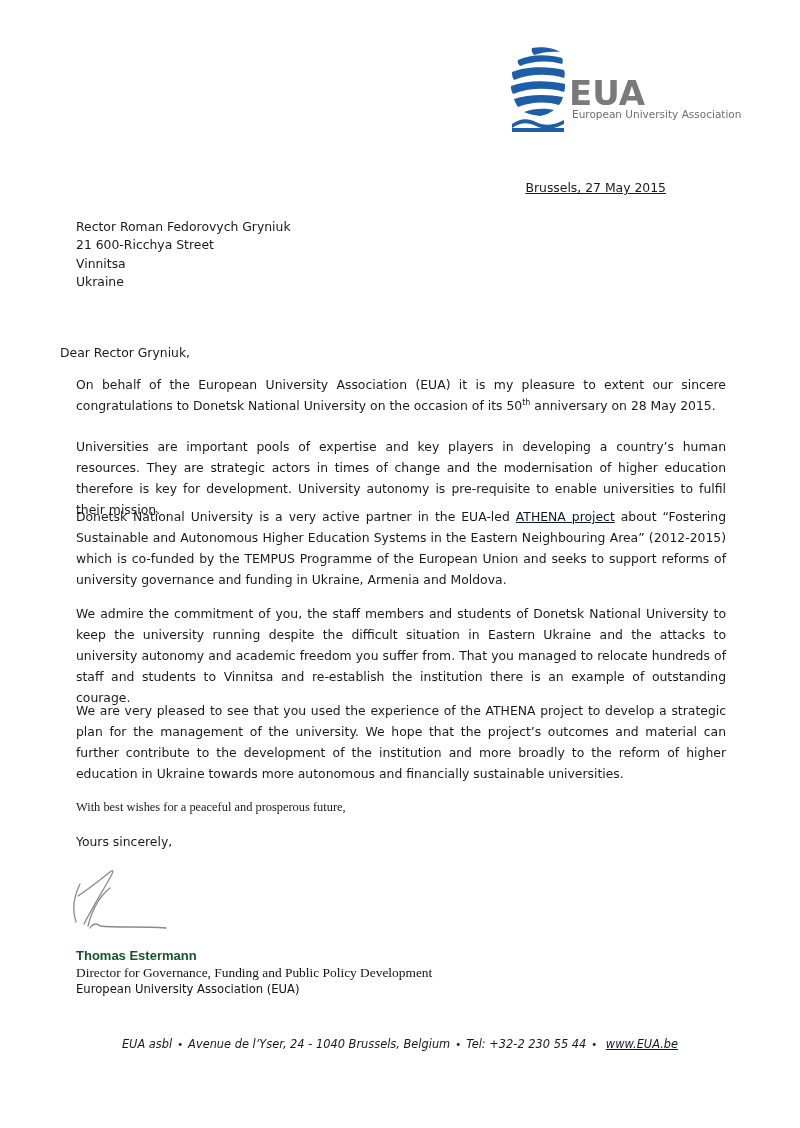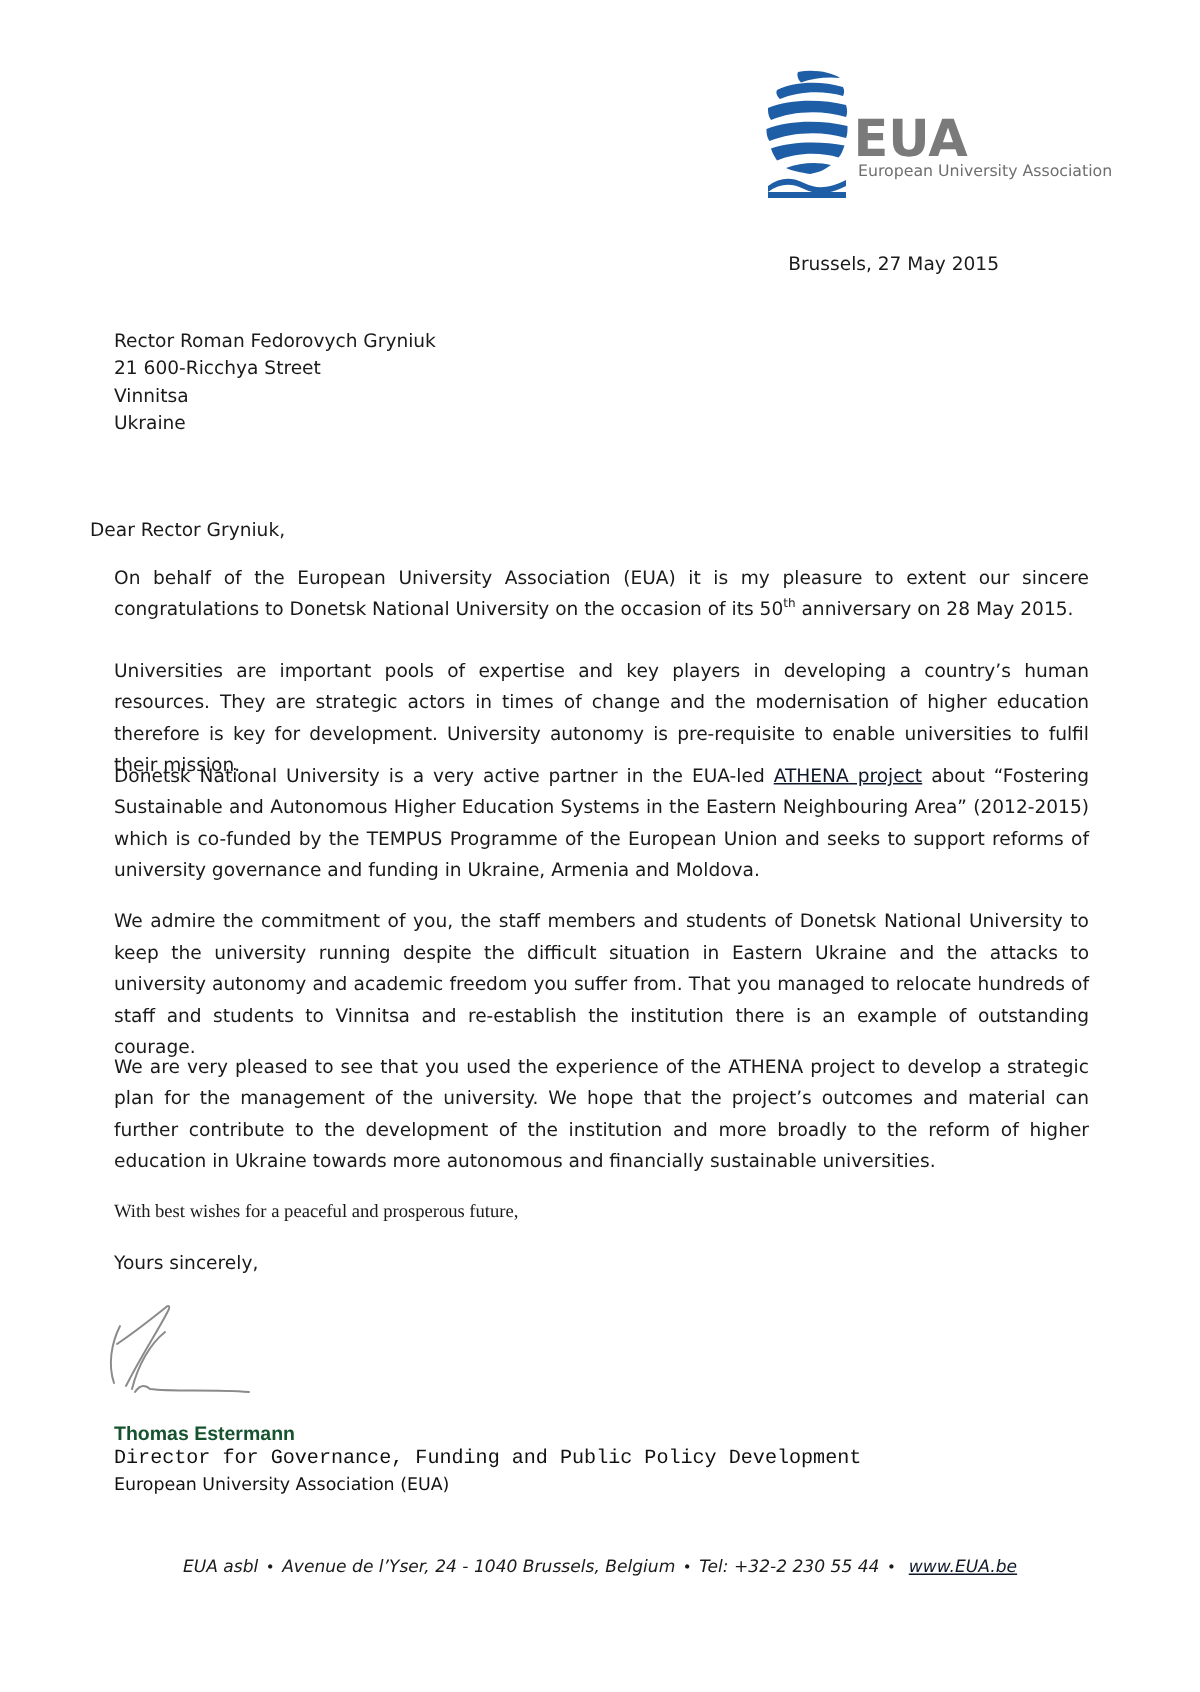--- a/index.html
+++ b/index.html
@@ -7,39 +7,39 @@
     .page { position: absolute; left: 0; top: 0; width: 740px; height: 1128px; background: #fff; color: #1a1a1a;
             font-family: "Liberation Sans", sans-serif; }
     .logo { position: absolute; left: 510px; top: 46px; width: 230px; height: 90px; }
     .logo-mark { position: absolute; left: 0; top: 0; width: 56px; height: 86px; }
     .logo-eua { position: absolute; left: 59px; top: 30px; font-family: "DejaVu Sans", sans-serif; font-weight: bold;
                 font-size: 34px; color: #7a7a7a; letter-spacing: 0px; line-height: 34px; }
     .logo-sub { position: absolute; left: 62px; top: 62px; font-family: "DejaVu Sans", sans-serif; font-size: 10.5px;
                 color: #6e6e6e; white-space: nowrap; line-height: 12px; }
 
     .body-text { font-family: "DejaVu Sans", sans-serif; font-size: 12.4px; line-height: 21px; color: #1a1a1a; }
-    .date { position: absolute; right: 74px; top: 165px; text-align: right; }
+    .date { position: absolute; right: 74px; top: 177px; text-align: right; text-decoration: underline; }
     .address { position: absolute; left: 76px; top: 218px; line-height: 18.3px; }
     .address div { white-space: nowrap; }
     .salutation { position: absolute; left: 60px; top: 342px; }
     .para { position: absolute; left: 76px; width: 650px; text-align: justify; margin: 0; }
     .p1 { top: 374px; }
     .p2 { top: 436px; }
     .p3 { top: 506px; }
     .p4 { top: 603px; }
     .p5 { top: 700px; }
     .closing1 { position: absolute; left: 76px; top: 797px; font-family: Liberation Serif, serif; }
     .closing2 { position: absolute; left: 76px; top: 831px; }
     sup { font-size: 8px; line-height: 0; vertical-align: super; }
     a.link { color: #0f172a; text-decoration: underline; }
 
     .signature { position: absolute; left: 70px; top: 866px; width: 110px; height: 72px; }
     .signer-name { position: absolute; left: 76px; top: 948px; font-family: "Liberation Sans", sans-serif;
                    font-weight: bold; font-size: 13px; color: #14532d; }
-    .signer-title { position: absolute; left: 76px; top: 965px; font-family: Liberation Mono, monospace;
+    .signer-title { position: absolute; left: 76px; top: 965px; font-family: Liberation Serif, serif;
                     font-size: 13.4px; color: #111; white-space: nowrap; }
     .signer-org { position: absolute; left: 76px; top: 982px; font-family: "DejaVu Sans", sans-serif;
                   font-size: 11.6px; color: #111; white-space: nowrap; }
 
     .footer { position: absolute; left: 0; width: 800px; top: 1037px; text-align: center;
               font-family: "DejaVu Sans", sans-serif; font-size: 11.4px; color: #1a1a1a; white-space: nowrap; font-style: italic; }
     .footer .sep { margin: 0 5px; font-size: 10px; }
   </style>
 </head>
 <body>

